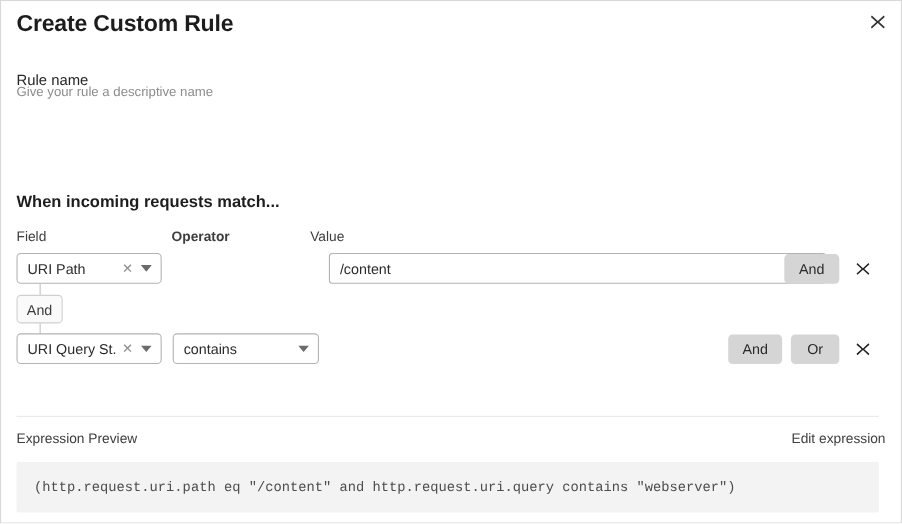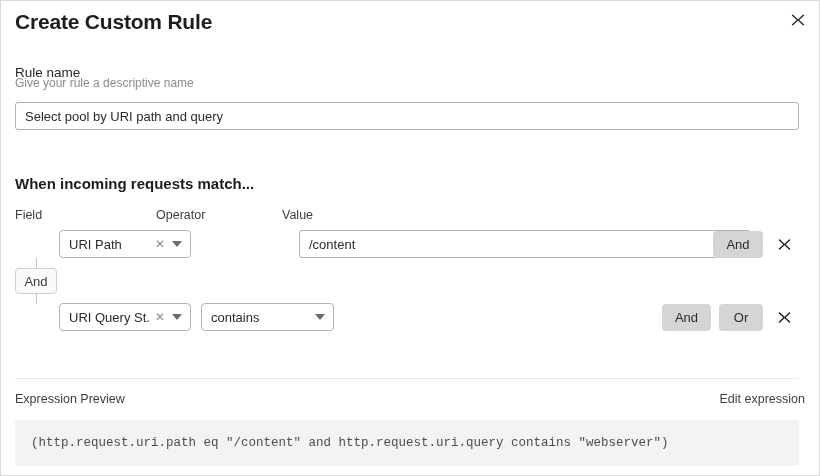--- a/index.html
+++ b/index.html
@@ -94,21 +94,20 @@
     position: absolute;
     box-sizing: border-box;
     height: 28px;
     background: #ffffff;
     border: 1px solid #b3b3b3;
     border-radius: 4px;
     display: flex;
     align-items: center;
     cursor: pointer;
     padding: 0 6px 0 9px;
-    margin-left: 44px;
   }
   .sel-text {
     font-size: 13px;
     color: #2b2b2b;
     white-space: nowrap;
     overflow: hidden;
     flex: 1 1 auto;
   }
   .sel-clear {
     font-size: 12px;
@@ -217,26 +216,25 @@
 
   <div class="dlg-title">Create Custom Rule</div>
   <button class="close-btn" aria-label="Close">
     <svg width="14" height="14" viewBox="0 0 14 14">
       <path d="M1.6 1.2 L7 6.2 L12.4 1.2 L13.3 2.5 L8.3 7 L13.3 11.5 L12.4 12.8 L7 7.8 L1.6 12.8 L0.7 11.5 L5.7 7 L0.7 2.5 Z" fill="#333333"></path>
     </svg>
   </button>
 
   <div class="field-label" style="left:14px; top:52px;margin-top:12px;">Rule name</div>
   <div class="field-help" style="left:14px; top:75px;">Give your rule a descriptive name</div>
-  <input class="text-input" style="left: 14px; top: 101px; width: 784px;" value="Select pool by URI path and query">
 
   <div class="section-heading" style="top:174px;">When incoming requests match...</div>
 
   <div class="col-head" style="left:14px;  top:207px;">Field</div>
-  <div class="col-head" style="left:155px; top:207px;">Operator</div>
+  <div class="col-head" style="left:155px; top:207px;font-weight:bold;">Operator</div>
   <div class="col-head" style="left:281px; top:207px;">Value</div>
 
   <div class="sel" style="left:14px; top:229px; width:132px;">
     <span class="sel-text">URI Path</span>
     <span class="sel-clear">✕</span>
     <svg class="caret" viewBox="0 0 10 6">
       <path d="M0 0 L10 0 L5 6 Z" fill="#6b6b6b"></path>
     </svg>
   </div>
 

